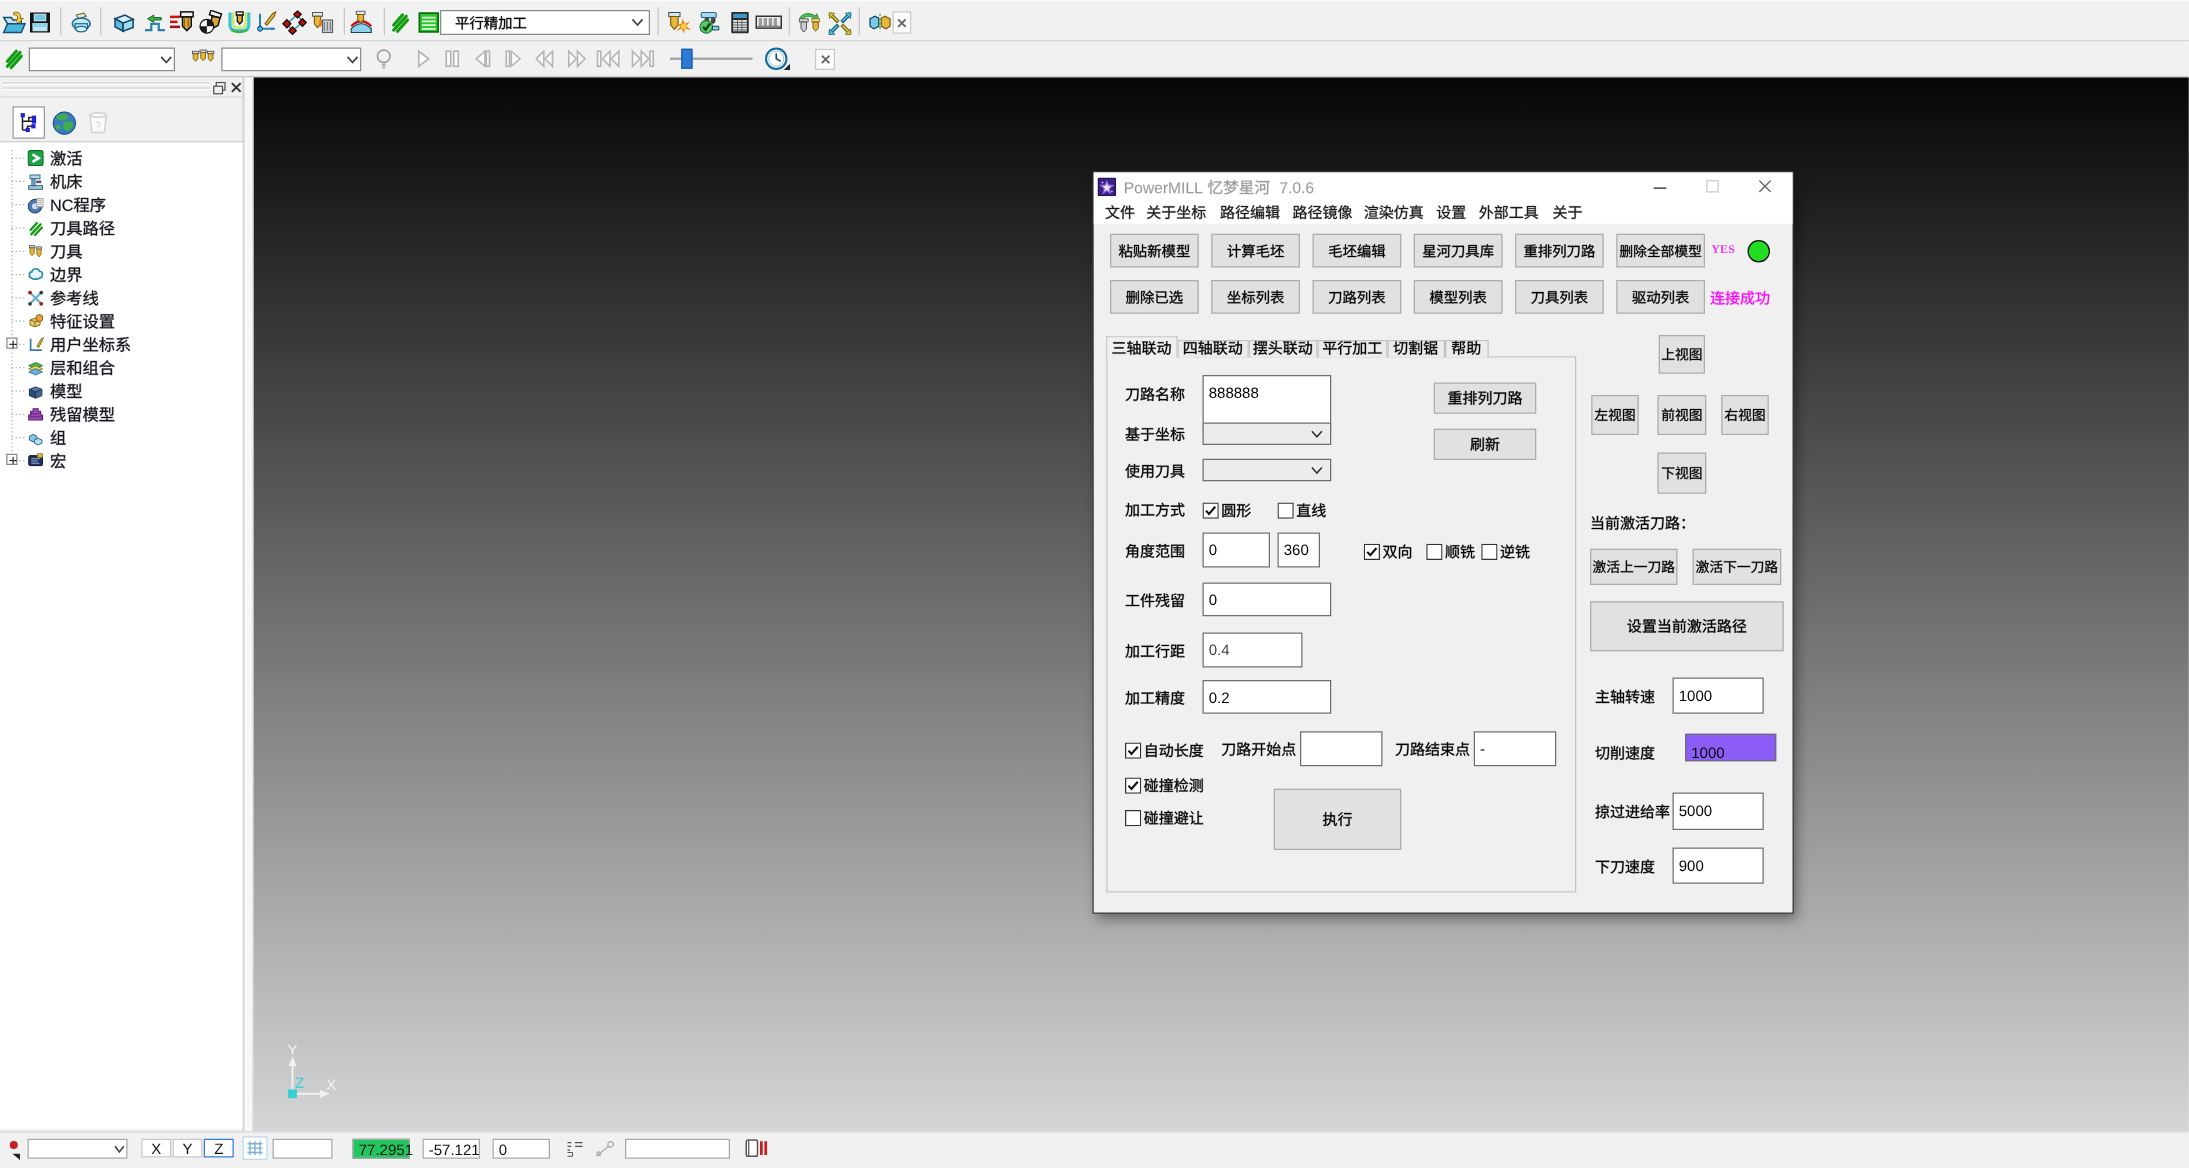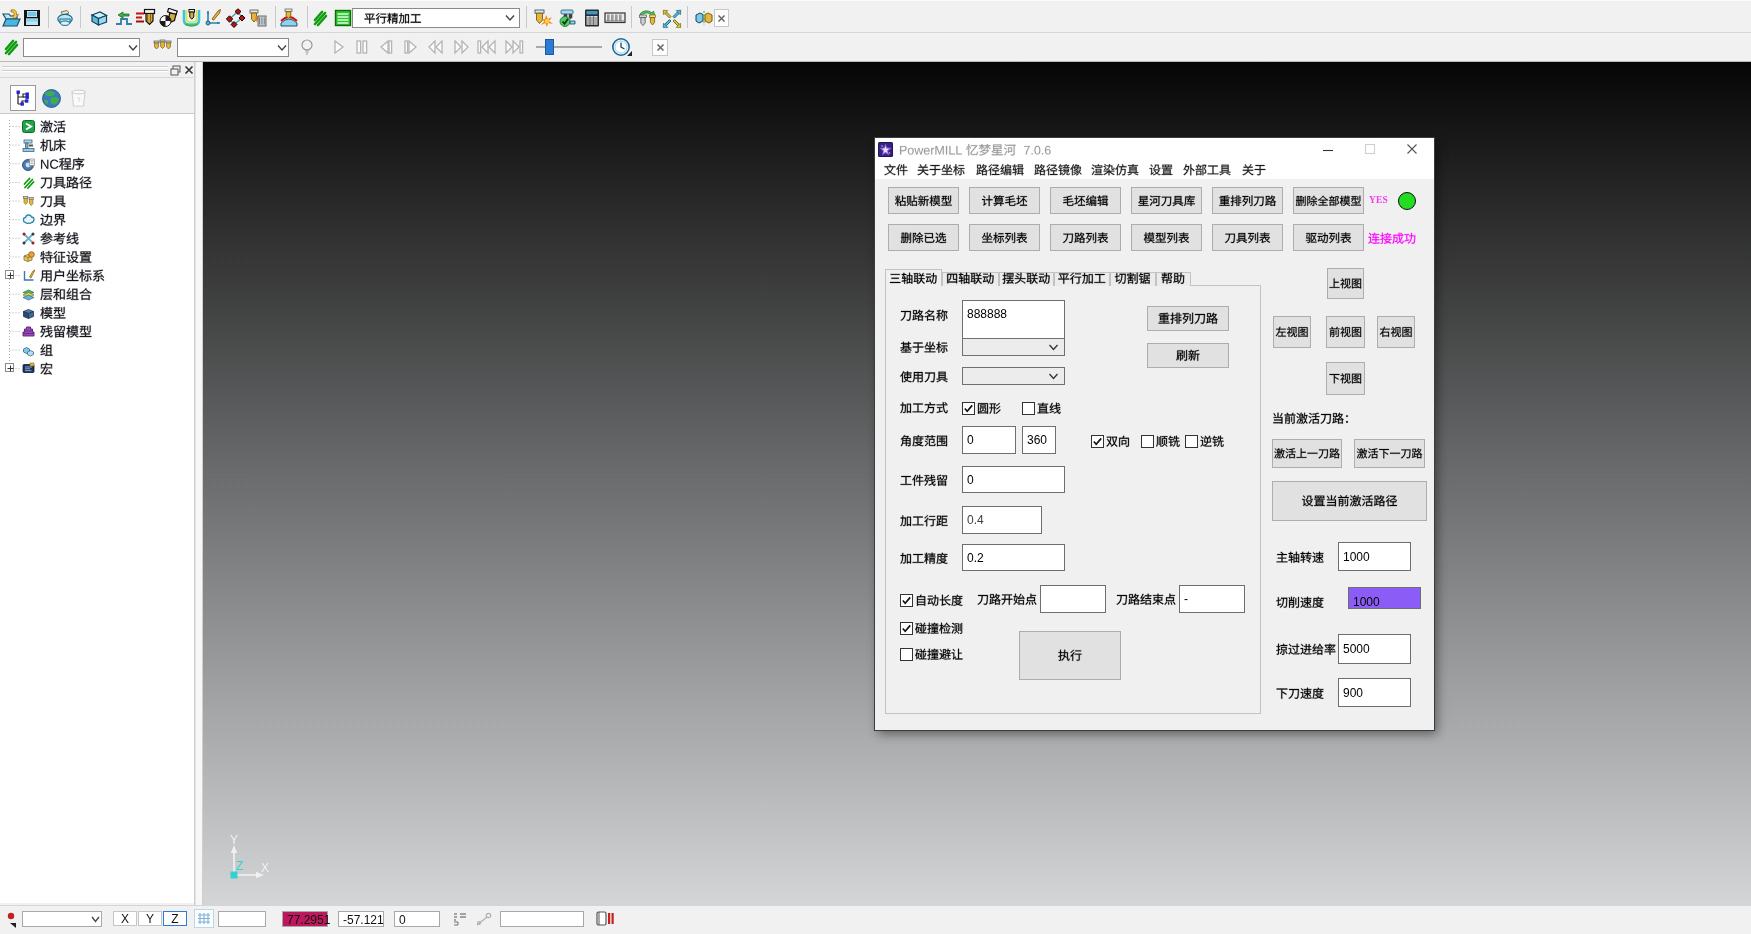--- a/index.html
+++ b/index.html
@@ -415,21 +415,21 @@
 <div style="position:absolute;background:#fff;border:1px solid #c6c6c6;font:12px 'Liberation Sans',sans-serif;color:#111;text-align:center;left:113px;top:911px;width:24px;height:15px;line-height:15px">X</div>
 <div style="position:absolute;background:#fff;border:1px solid #c6c6c6;font:12px 'Liberation Sans',sans-serif;color:#111;text-align:center;left:138px;top:911px;width:24px;height:15px;line-height:15px">Y</div>
 <div style="position:absolute;background:#fff;border:1px solid #c6c6c6;font:12px 'Liberation Sans',sans-serif;color:#111;text-align:center;left:163px;top:911px;width:24px;height:15px;line-height:15px;border:1px solid #2e7bd6">Z</div>
 <div style="position:absolute;left:194px;top:909px;width:20px;height:19px;background:#fdfdfd;border:1px solid #b9d8ee"></div>
 <svg style="position:absolute;left:196px;top:911px;" width="16" height="15" viewBox="0 0 16 15">
     <g stroke="#7ab2d8" stroke-width="1.1">
       <path d="M2 4 L14 4 M2 7.5 L14 7.5 M2 11 L14 11 M4 2 L4 13 M8 2 L8 13 M12 2 L12 13"></path>
     </g>
   </svg>
 <div style="position:absolute;left:218px;top:911px;width:48px;height:16px;background:#fff;border:1px solid #a8a8a8"></div>
-<div style="position:absolute;top:911px;height:16px;background:#be185d;border:1px solid #a8a8a8;font:12px 'Liberation Sans',sans-serif;color:#111;line-height:16px;padding-left:4px;left:282px;width:46px">77.2951</div>
+<div style="position:absolute;top:911px;height:16px;background:#22c55e;border:1px solid #a8a8a8;font:12px 'Liberation Sans',sans-serif;color:#111;line-height:16px;padding-left:4px;left:282px;width:46px">77.2951</div>
 <div style="position:absolute;top:911px;height:16px;background:#fff;border:1px solid #a8a8a8;font:12px 'Liberation Sans',sans-serif;color:#111;line-height:16px;padding-left:4px;left:338px;width:46px">-57.121</div>
 <div style="position:absolute;top:911px;height:16px;background:#fff;border:1px solid #a8a8a8;font:12px 'Liberation Sans',sans-serif;color:#111;line-height:16px;padding-left:4px;left:394px;width:46px">0</div>
 <svg style="position:absolute;left:452px;top:911px;" width="16" height="16" viewBox="0 0 16 16">
     <g stroke="#555" stroke-width="1">
       <path d="M2 3 L5 3 M2 6 L5 6 M2 9 L4 9"></path>
       <path d="M8 3 L14 3 M8 6 L14 6"></path>
     </g>
     <path d="M2 11 L6 11 L6 14 L2 14" fill="none" stroke="#555" stroke-width="0.8"></path>
   </svg>
 <svg style="position:absolute;left:474px;top:912px;" width="20" height="16" viewBox="0 0 20 16">

